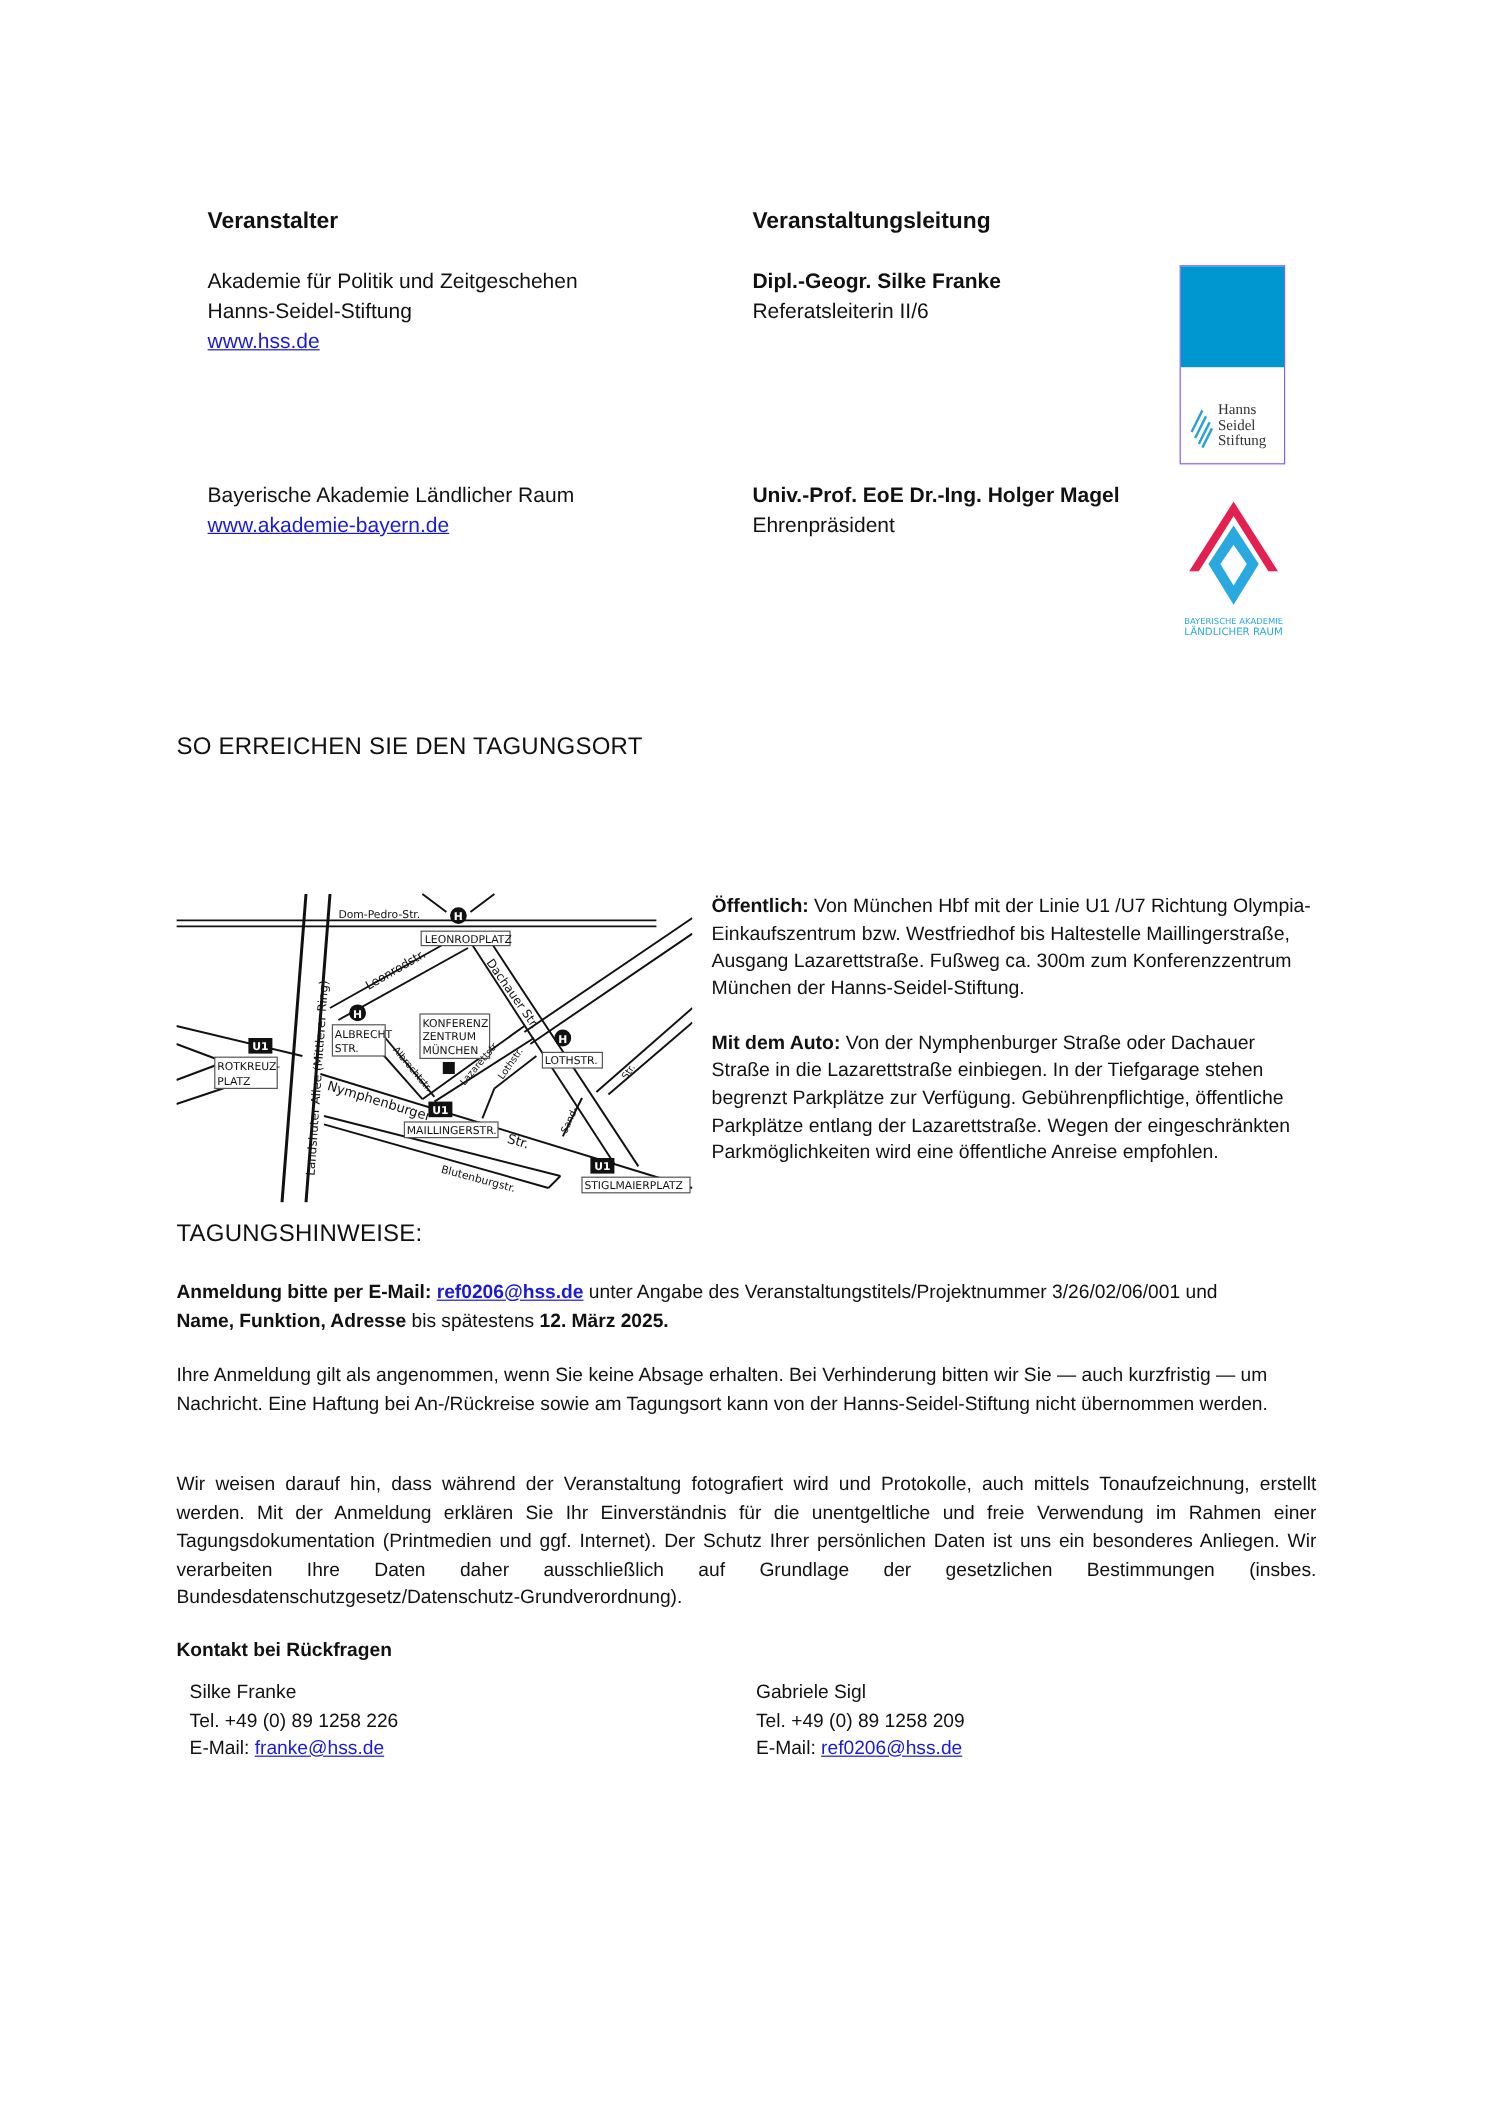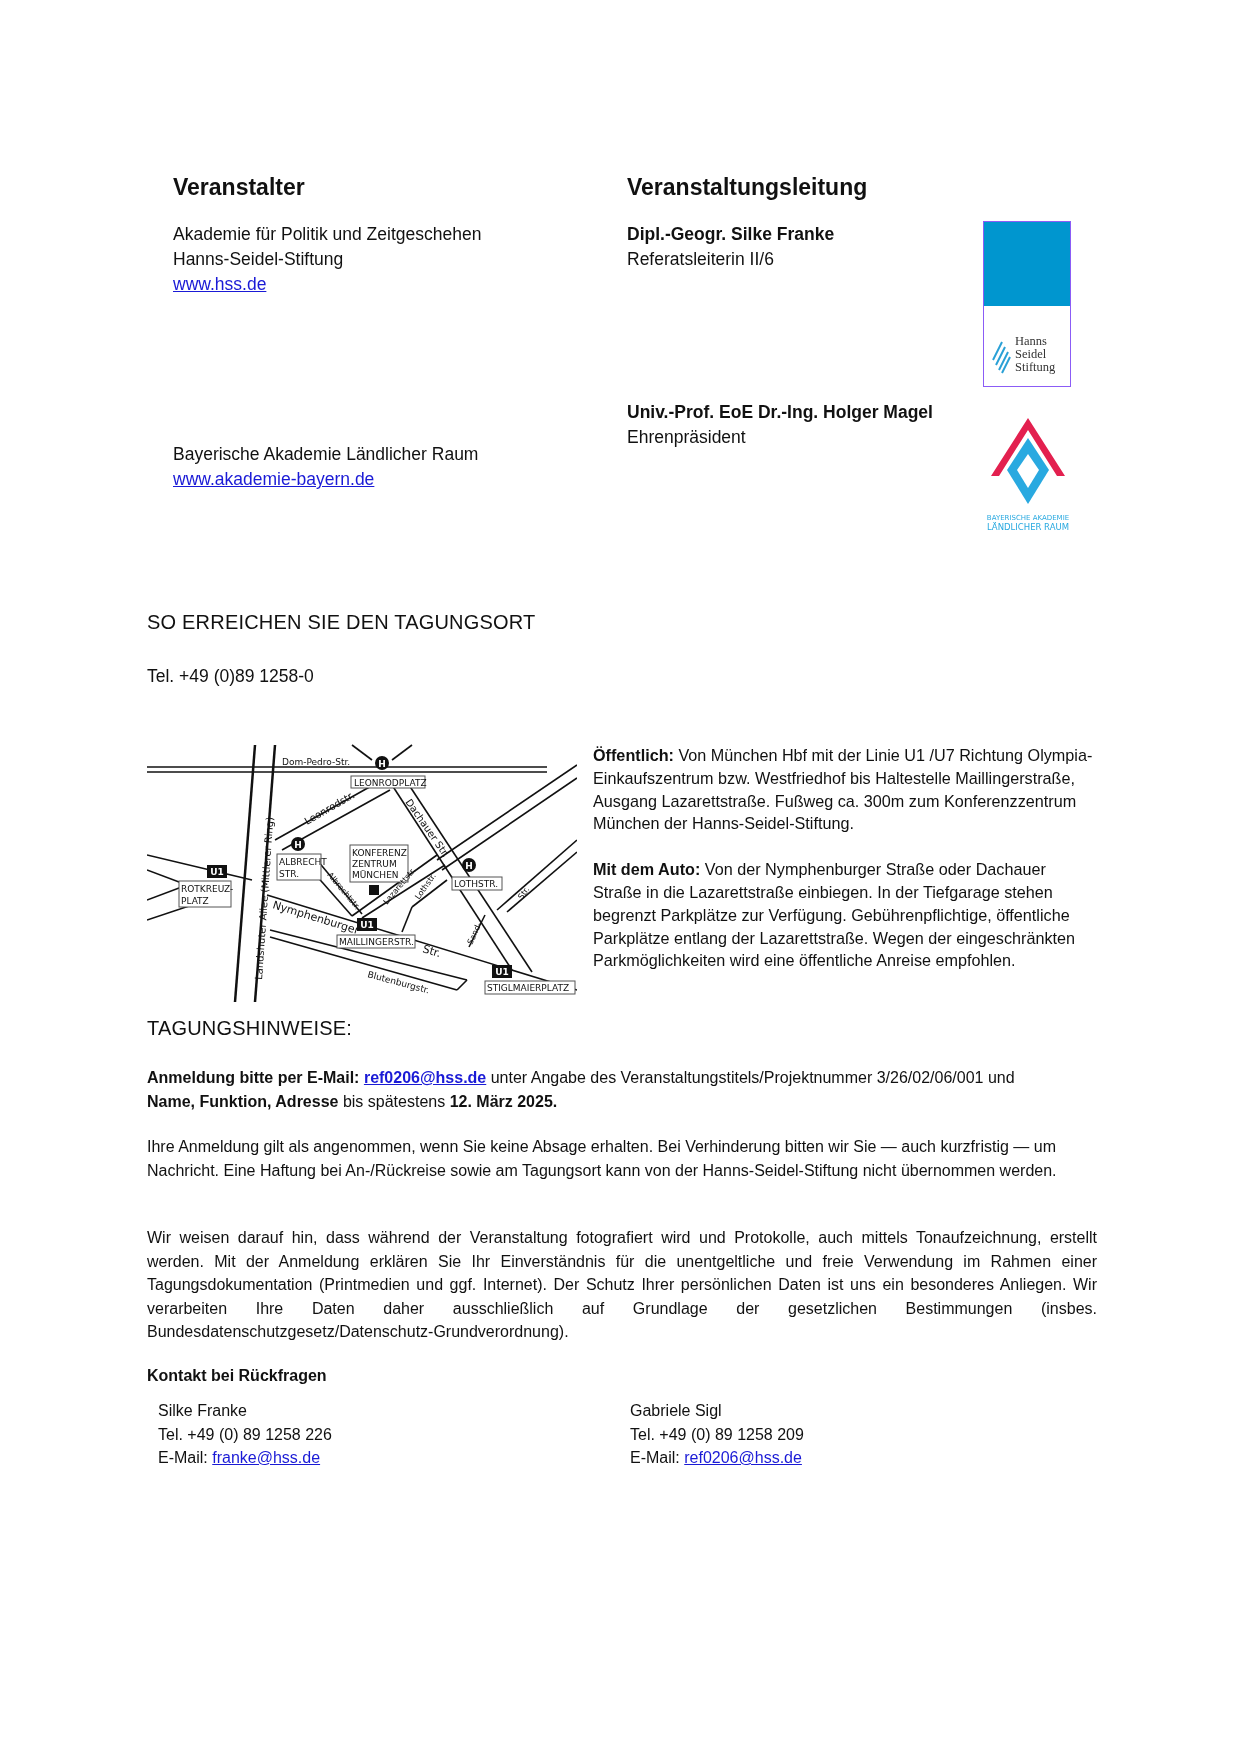--- a/index.html
+++ b/index.html
@@ -1,19 +1,19 @@
 <!DOCTYPE html>
 <html><head>
 <meta charset="utf-8">
 <style>
   html, body { margin: 0; padding: 0; background: #ffffff; }
   body { width: 1241px; height: 1755px; position: relative; overflow: hidden;
          font-family: "Liberation Sans", "DejaVu Sans", sans-serif; color: #111; }
   .abs { position: absolute; }
-  .h2 { font-size: 23px; font-weight: bold; }
+  .h2 { font-size: 19px; font-weight: bold; }
   .txt { font-size: 17.5px; line-height: 25px; }
   .b { font-weight: bold; }
   a, .link { color: #1a1ad6; text-decoration: underline; }
   .section-title { font-size: 20px; letter-spacing: 0.2px; }
   .body-sm { font-size: 16px; line-height: 23.5px; }
   .justify { text-align: justify; }
 </style>
 </head>
 <body>
 
@@ -39,21 +39,21 @@
     <line x1="9" y1="34" x2="18" y2="16" stroke="#29a0d6" stroke-width="2"></line>
     <line x1="12" y1="37" x2="20" y2="21" stroke="#29a0d6" stroke-width="2"></line>
   </svg>
   <div style="position:absolute; left:31px; top:113px; font-family:'Liberation Serif', serif; font-size:12.5px; line-height:13px; color:#333;">
     <div>Hanns</div>
     <div>Seidel</div>
     <div>Stiftung</div>
   </div>
 </div>
 
-<div class="abs txt" style="left:173px; top:400px;margin-top:42px;">
+<div class="abs txt" style="left:173px; top:400px;">
   <div>Bayerische Akademie Ländlicher Raum</div>
   <a>www.akademie-bayern.de</a>
 </div>
 <div class="abs txt" style="left:627px; top:400px;">
   <div class="b">Univ.-Prof. EoE Dr.-Ing. Holger Magel</div>
   <div>Ehrenpräsident</div>
 </div>
 
 <div class="abs" style="left:985px; top:418px; width:86px; height:122px;">
   <svg width="86" height="90" style="position:absolute; left:0; top:0;">
@@ -62,21 +62,20 @@
     <polygon points="43,36 54,52 43,70 32,52" fill="#ffffff"></polygon>
   </svg>
   <div style="position:absolute; left:0; top:96px; width:86px; text-align:center; font-family:'DejaVu Sans', sans-serif; font-weight:normal; color:#29a9e0; font-size:7px; line-height:9px;">
     <div>BAYERISCHE AKADEMIE</div>
     <div style="font-size:8.5px;">LÄNDLICHER RAUM</div>
   </div>
 </div>
 
 <div class="abs section-title" style="left:147px; top:611px;">SO ERREICHEN SIE DEN TAGUNGSORT</div>
 <div class="abs txt" style="left:147px; top:664px;">
-  <div>Tel. +49 (0)89 1258-0</div>
 </div>
 
 <svg class="abs" style="left:147px; top:740px;" width="430" height="262" viewBox="0 0 430 262">
   <g stroke="#111" stroke-width="1.6" fill="none">
 
     <line x1="0" y1="27" x2="400" y2="27"></line>
     <line x1="0" y1="32" x2="400" y2="32"></line>
 
     <line x1="108" y1="5" x2="88" y2="262" stroke-width="2.5"></line>
     <line x1="128" y1="5" x2="108" y2="262" stroke-width="2.5"></line>

